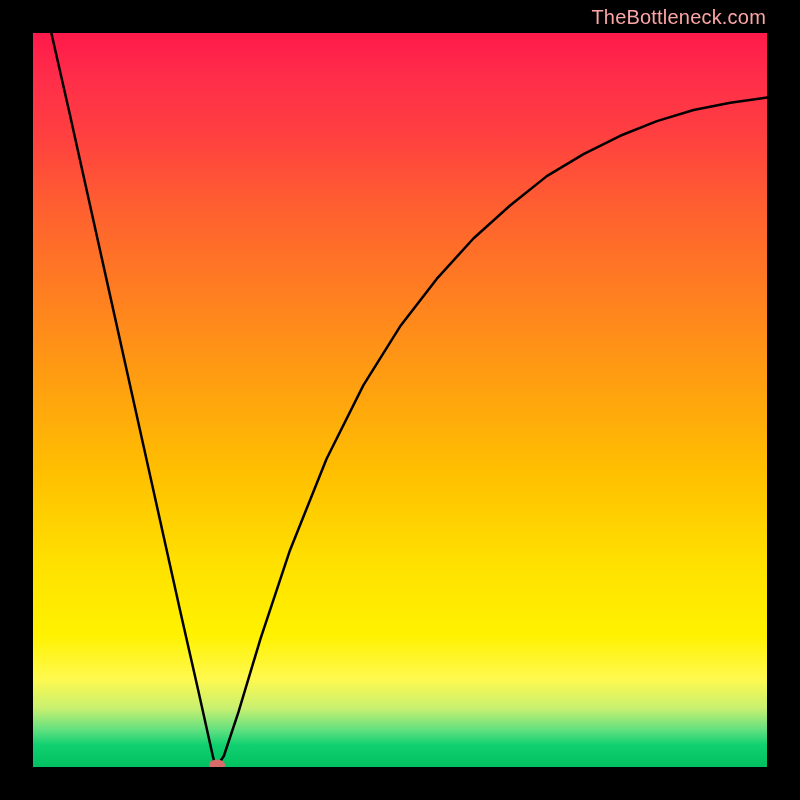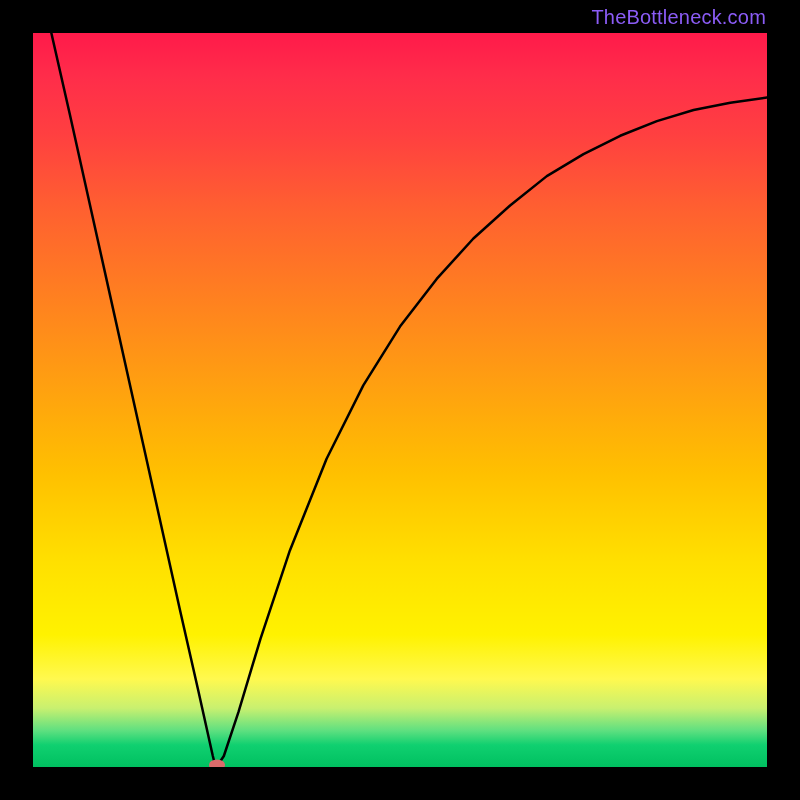--- a/index.html
+++ b/index.html
@@ -42,21 +42,21 @@
       #c8f070 92%,
       #60e080 95%,
       #10d070 97%,
       #00c060 100%
     );
   }
   .watermark {
     position: absolute;
     top: 6px;
     right: 34px;
-    color: #8b5cf6;
+    color: #fca5a5;
     font-size: 20px;
     font-weight: 500;
     letter-spacing: 0.2px;
   }
   .curve-svg {
     position: absolute;
     inset: 0;
   }
   .marker {
     position: absolute;

